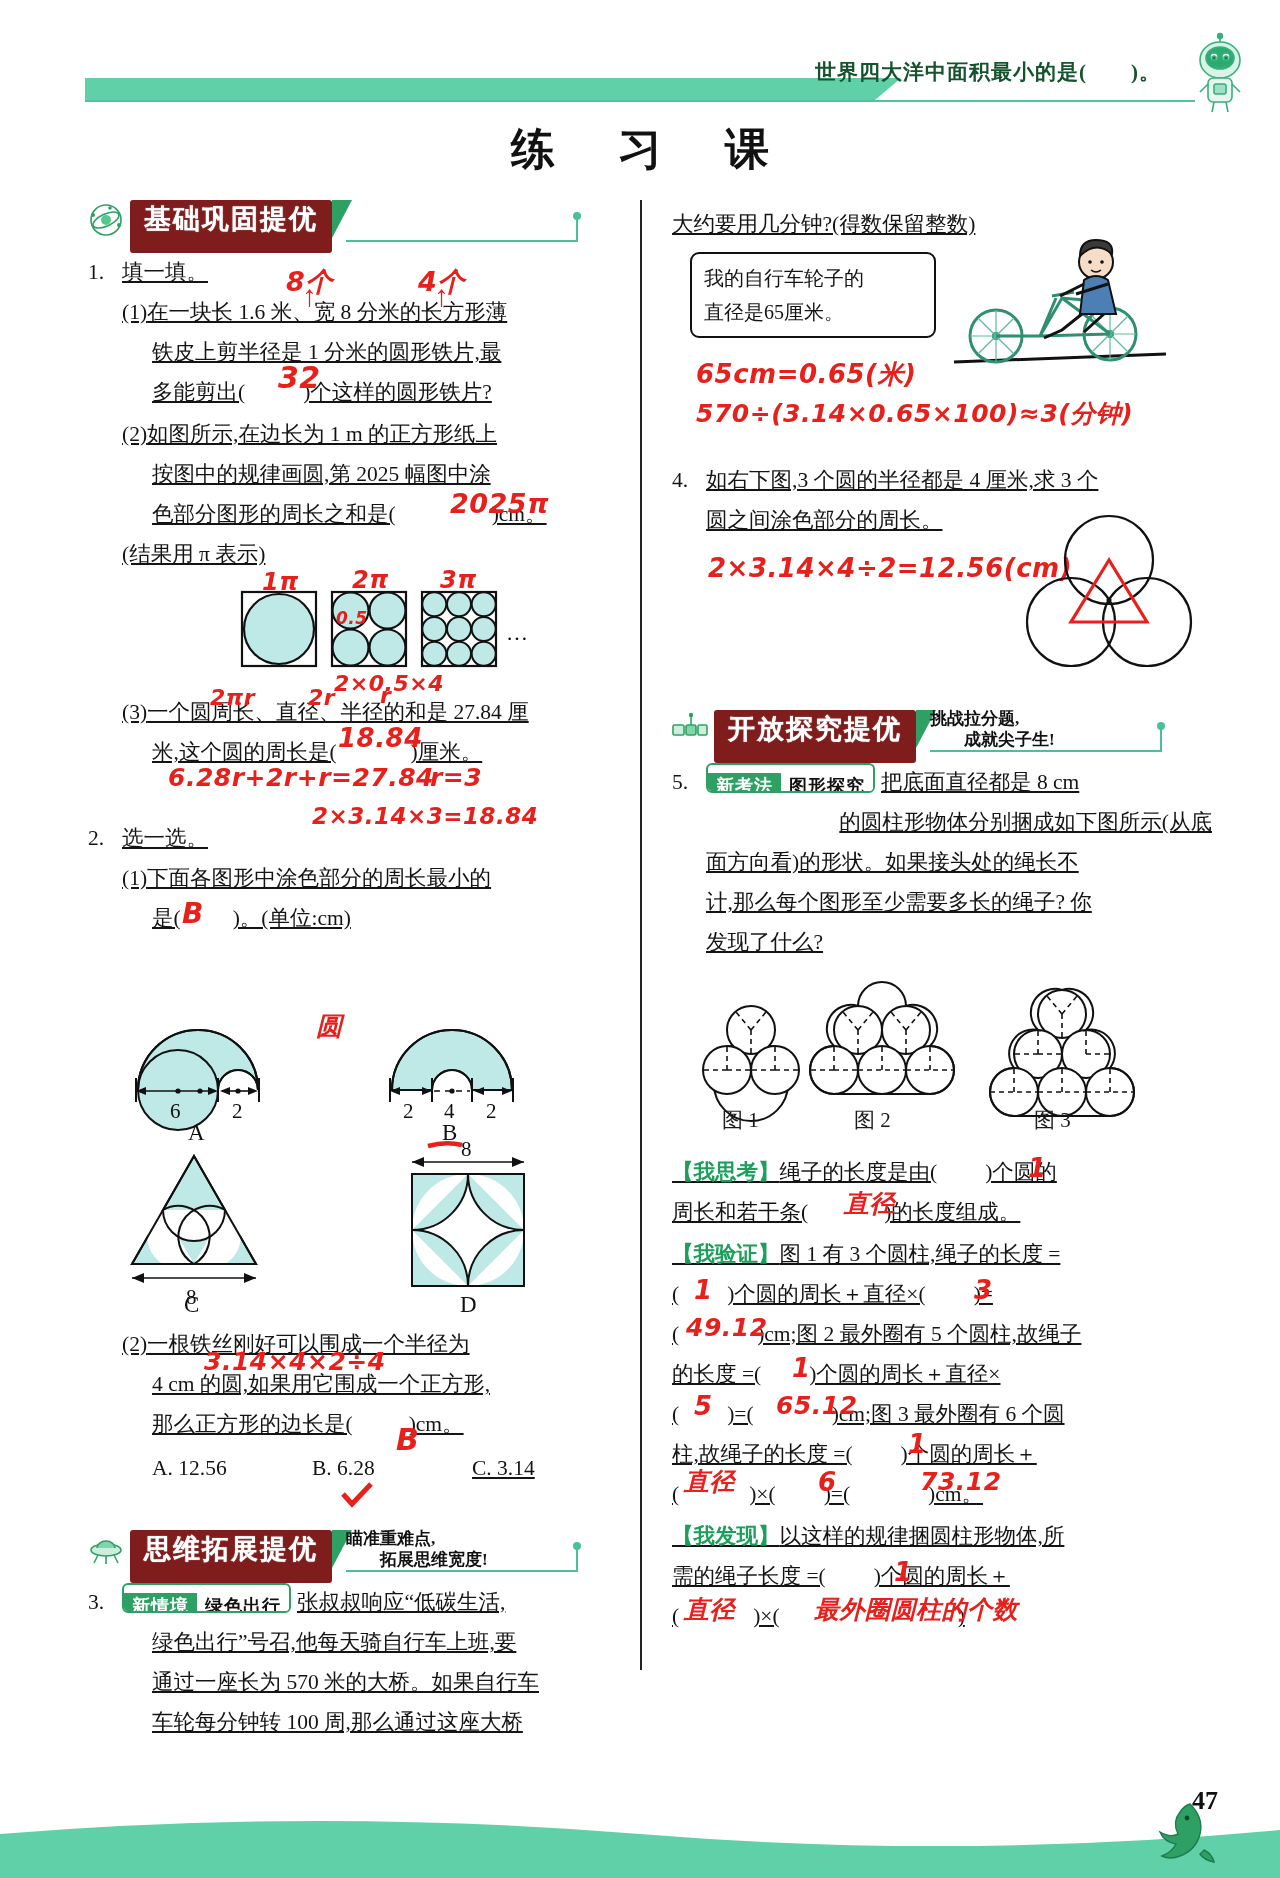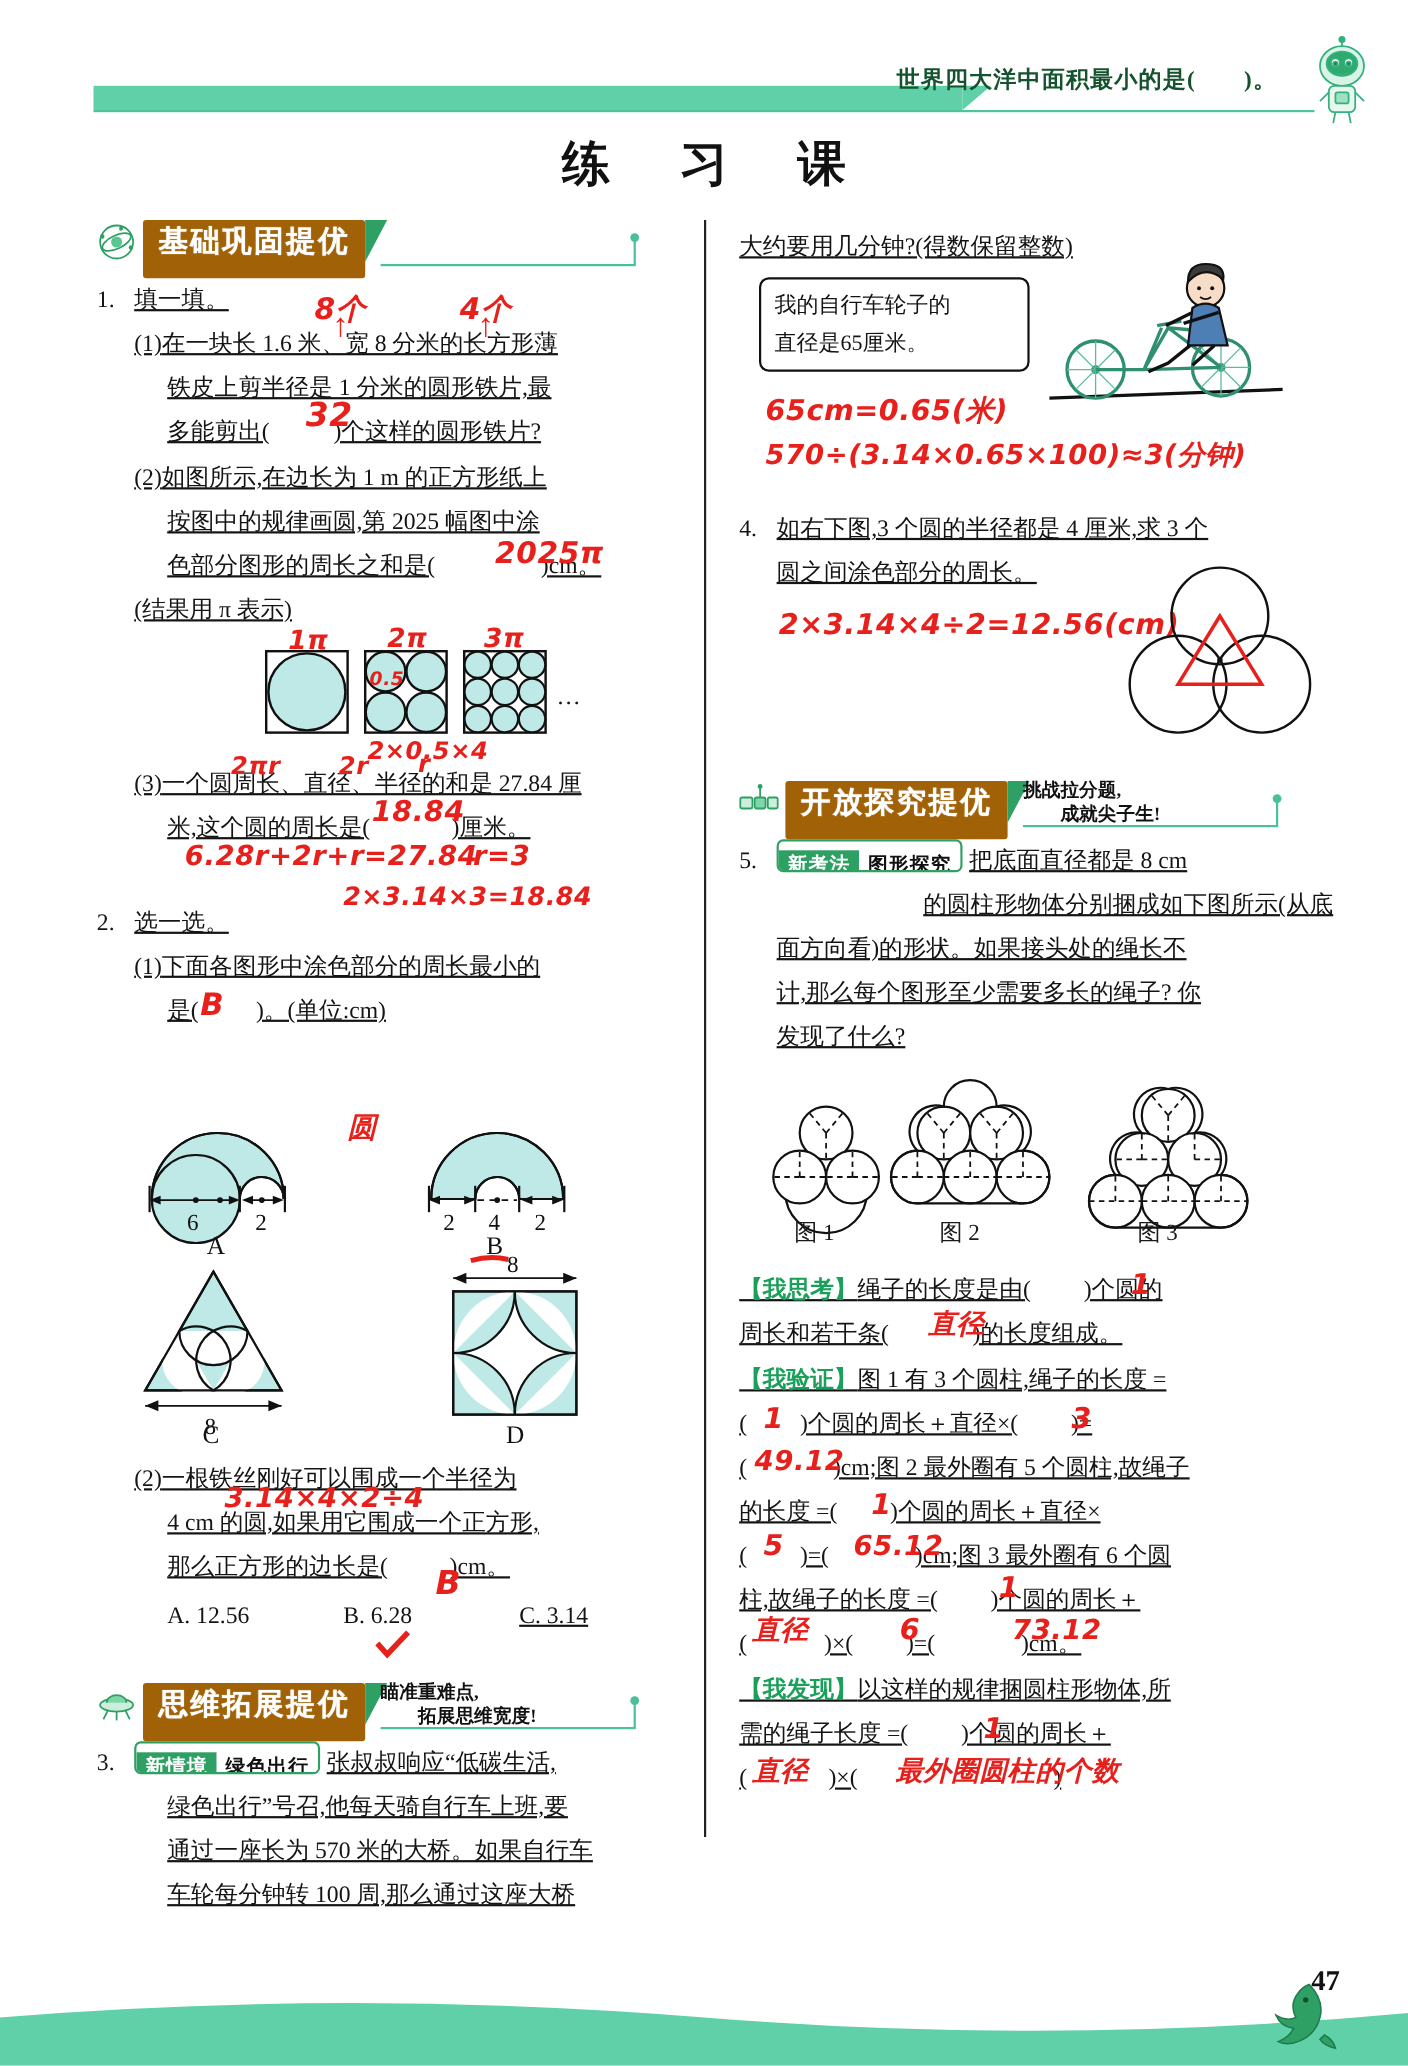--- a/index.html
+++ b/index.html
@@ -44,21 +44,21 @@
   
   .col-divider { position:absolute; left:640px; top:200px; width:2px; height:1470px; background:#222; }
   .colL { position:absolute; left:88px; top:198px; width:540px; }
   .colR { position:absolute; left:672px; top:198px; width:540px; }
 
   
   .banner { position:relative; height:44px; margin-bottom:10px; }
   .banner-icon { position:absolute; left:0; top:4px; width:36px; height:36px; }
   .banner-tag {
     position:absolute; left:42px; top:2px; height:53px; padding:0 14px;
-    background:#a16207; color:#fff; font-size:27px; font-weight:700;
+    background:#7f1d1d; color:#fff; font-size:27px; font-weight:700;
     letter-spacing:2px; line-height:38px; border-radius:3px;
     font-family:"Liberation Serif", serif;
     text-shadow:0 0 1px rgba(255,255,255,.9);
   }
   .banner-tag:after{
     content:""; position:absolute; right:-20px; top:0;
     border-top:38px solid #2fa063; border-right:20px solid transparent;
   }
   .banner-slogan {
     position:absolute; left:258px; top:0px; width:280px;

